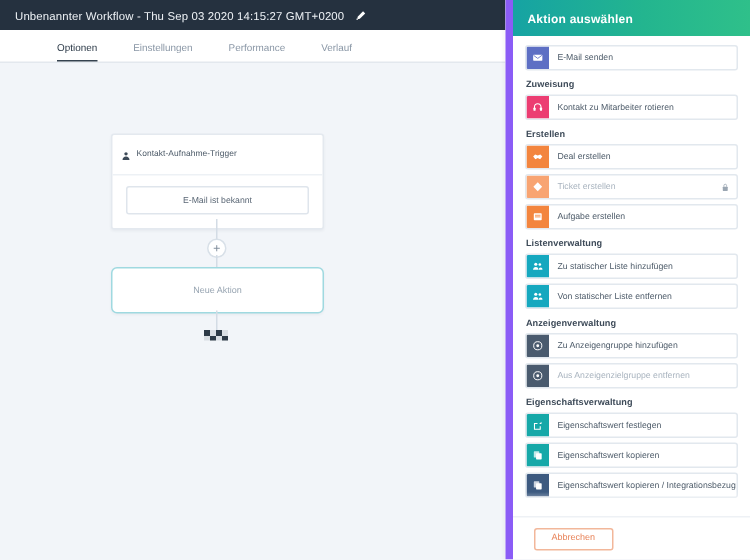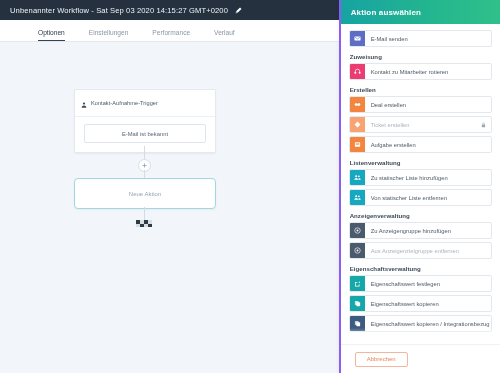--- a/index.html
+++ b/index.html
@@ -71,21 +71,21 @@
     box-shadow:0 1px 2px rgba(30,45,65,.05);cursor:pointer;
   }
   .node-action .t{font-size:6px;color:#98a5b2;}
 
   .flag{position:absolute;left:136px;top:178px;width:16px;height:11px;}
   .flag .sq{position:absolute;width:4px;height:3.6px;background:#2d3a47;}
 
   
   .panel{
     position:relative;width:160px;height:373px;background:#ffffff;
-    border-left:2px solid #8b5cf6;display:flex;flex-direction:column;
+    border-left:5px solid #8b5cf6;display:flex;flex-direction:column;
     box-shadow:-1px 0 3px rgba(30,45,65,.05);
   }
   .panel-head{
     height:24px;flex:0 0 auto;
     background:linear-gradient(90deg,#16a3a3 0%,#23b58f 55%,#2fc08a 100%);
     display:flex;align-items:center;padding:0 10px;
   }
   .panel-head .t{font-size:8px;font-weight:bold;color:#ffffff;letter-spacing:.15px;}
 
   .panel-body{
@@ -125,21 +125,21 @@
   }
 </style>
 </head>
 <body>
 
 <div class="app">
 
   <div class="left">
 
     <div class="topbar">
-      <span class="wf-title">Unbenannter Workflow - Sat Sep 03 2020 14:15:27 GMT+0200</span>
+      <span class="wf-title">Unbenannter Workflow - Thu Sep 03 2020 14:15:27 GMT+0200</span>
       <span class="pencil">
         <svg width="7" height="7" viewBox="0 0 16 16">
           <path d="M11.5 1.2l3.3 3.3-8.2 8.2-3.9.6.6-3.9z" fill="#ffffff"></path>
           <path d="M1.5 14.5l2.6-.4-2.2-2.2z" fill="#ffffff"></path>
         </svg>
       </span>
     </div>
 
     <div class="tabbar">
       <div class="tab active">Optionen</div>

